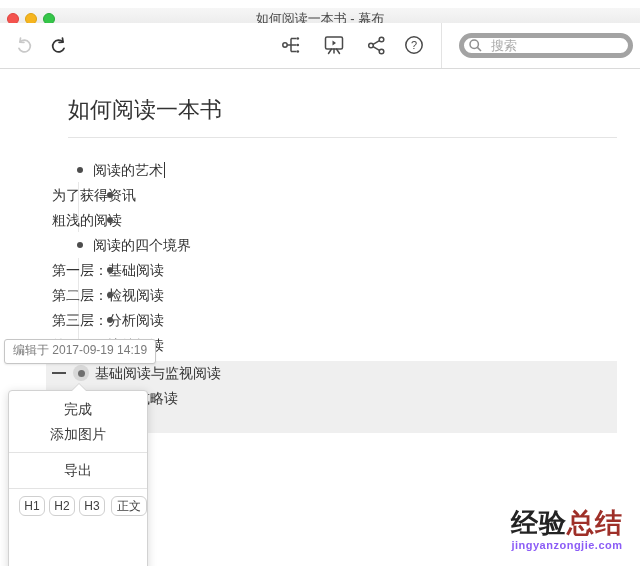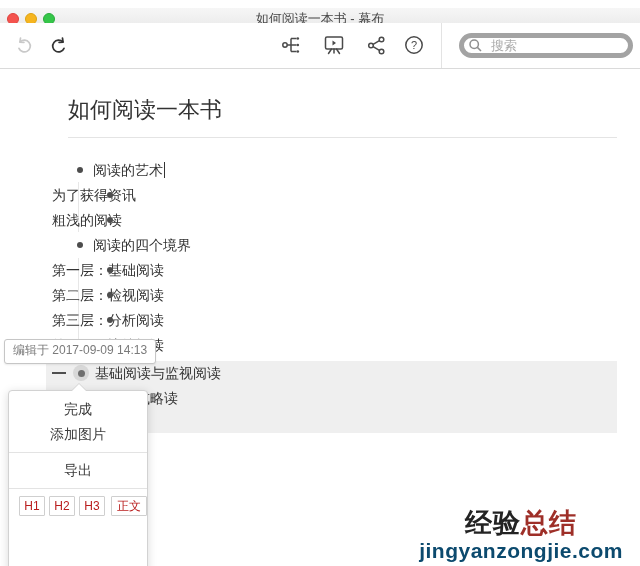--- a/index.html
+++ b/index.html
@@ -55,27 +55,27 @@
         z-index:5;box-sizing:border-box;padding-top:6px;}
   .menu:before{content:"";position:absolute;left:62px;top:-8px;border:8px solid transparent;
         border-bottom-color:#d2d2d2;border-top:none;}
   .menu:after{content:"";position:absolute;left:63px;top:-7px;border:7px solid transparent;
         border-bottom-color:#fff;border-top:none;}
   .mitem{height:25px;line-height:25px;text-align:center;font-size:14px;color:#3c3c3c;cursor:default;}
   .msep{height:1px;background:#e3e3e3;margin:5px 0;}
   .msep2{margin-top:5px;}
   .fmtrow{display:flex;gap:4px;padding-left:10px;margin-top:7px;}
   .fmtbtn{height:20px;line-height:18px;box-sizing:border-box;border:1px solid #cfcfcf;
-          border-radius:1px;background:#fff;font-size:12px;color:#b91c1c;text-align:center;
+          border-radius:6px;background:#fff;font-size:12px;color:#404040;text-align:center;
           width:26px;padding:0;font-family:"Liberation Sans",sans-serif;}
   .fmtbtn.wide{width:36px;margin-left:2px;}
   
   .watermark{position:absolute;right:17px;top:510px;text-align:center;z-index:7;line-height:1;}
   .wm1{font-size:27px;font-weight:bold;letter-spacing:1px;color:#232323;}
-  .wm2{font-size:21px;font-weight:bold;color:#0c4a6e;margin-top:3px;letter-spacing:0.5px;text-align:center;}
+  .wm2{font-size:11px;font-weight:bold;color:#8b5cf6;margin-top:3px;letter-spacing:0.5px;text-align:center;}
 </style>
 </head>
 <body>
 
 <div class="window">
 
   <div class="titlebar">
     <span class="tl red"></span>
     <span class="tl yellow"></span>
     <span class="tl green"></span>
@@ -152,21 +152,21 @@
       <div class="row lv1" style="top: 233px;"><span class="dot"></span><span class="rowtext">阅读的四个境界</span></div>
       <div class="row lv2" style="top: 258px;"><span class="dot"></span><span class="rowtext">第一层：基础阅读</span></div>
       <div class="row lv2" style="top: 283px;"><span class="dot"></span><span class="rowtext">第二层：检视阅读</span></div>
       <div class="row lv2" style="top: 308px;"><span class="dot"></span><span class="rowtext">第三层：分析阅读</span></div>
       <div class="row lv2" style="top: 333px;"><span class="dot"></span><span class="rowtext">第四层：比较阅读</span></div>
       <div class="row lv1 selected" style="top: 361px;"><span class="minus"></span><span class="ringdot"></span><span class="rowtext">基础阅读与监视阅读</span></div>
       <div class="row lv2" style="top: 386px;"><span class="dot"></span><span class="rowtext">有系统的粗读或略读</span></div>
       <div class="row lv2" style="top: 411px;"><span class="dot"></span><span class="rowtext">粗浅的阅读</span></div>
     </div>
 
-  <div class="tooltip">编辑于 2017-09-09 14:13</div>
+  <div class="tooltip">编辑于 2017-09-19 14:19</div>
 
   <div class="menu">
     <div class="mitem">完成</div>
     <div class="mitem">添加图片</div>
     <div class="msep"></div>
     <div class="mitem">导出</div>
     <div class="msep msep2"></div>
     <div class="fmtrow">
       <button class="fmtbtn">H1</button>
       <button class="fmtbtn">H2</button>

